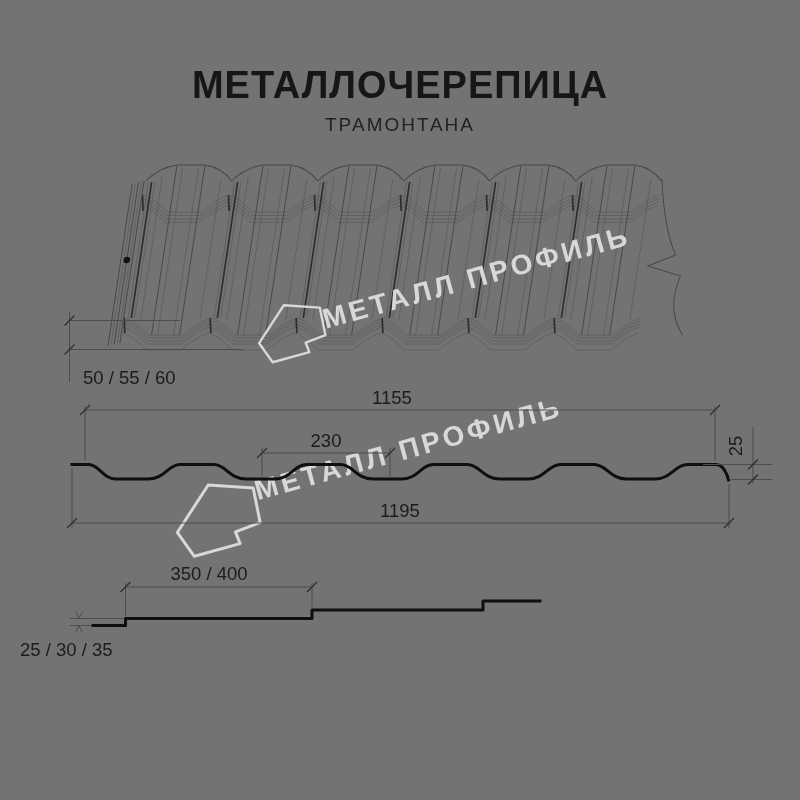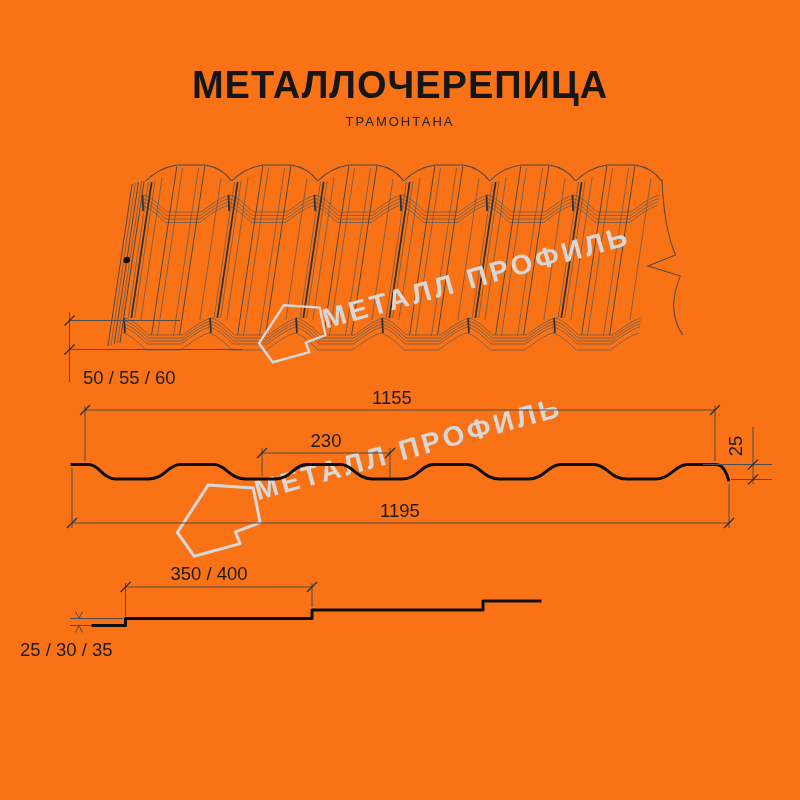--- a/index.html
+++ b/index.html
@@ -1,21 +1,21 @@
 <!DOCTYPE html>
 <html><head>
 <meta charset="utf-8">
 <style>
   html,body{margin:0;padding:0;background:#ffffff;}
-  #page{position:relative;width:800px;height:800px;background:#f97316;overflow:hidden;
+  #page{position:relative;width:800px;height:800px;background:#737373;overflow:hidden;
         font-family:"Liberation Sans",sans-serif;}
   #title{position:absolute;top:64px;left:0;width:800px;text-align:center;
          font-size:38px;font-weight:bold;letter-spacing:1px;color:#161616;}
   #subtitle{position:absolute;top:114px;left:0;width:800px;text-align:center;
-         font-size:13px;font-weight:normal;letter-spacing:2px;color:#222222;}
+         font-size:19px;font-weight:normal;letter-spacing:2px;color:#222222;}
   svg text{font-family:"Liberation Sans",sans-serif;fill:#1c1c1c;}
   .dimtxt{font-size:18.5px;}
   .wmtext{font-size:28px;font-weight:bold;fill:#d8d8d8;letter-spacing:3.5px;}
   .thin{stroke:#5a5a5a;stroke-width:.7;fill:none;}
   .mid {stroke:#474747;stroke-width:.95;fill:none;}
   .dark{stroke:#2e2e2e;stroke-width:1.7;fill:none;}
   .prof{stroke:#0f0f0f;stroke-width:3;fill:none;stroke-linejoin:round;stroke-linecap:square;}
   .ext {stroke:#4d4d4d;stroke-width:1;fill:none;}
   .tick{stroke:#2e2e2e;stroke-width:1.3;fill:none;}
   .wm  {stroke:#d8d8d8;stroke-width:2.4;fill:none;stroke-linejoin:round;}

